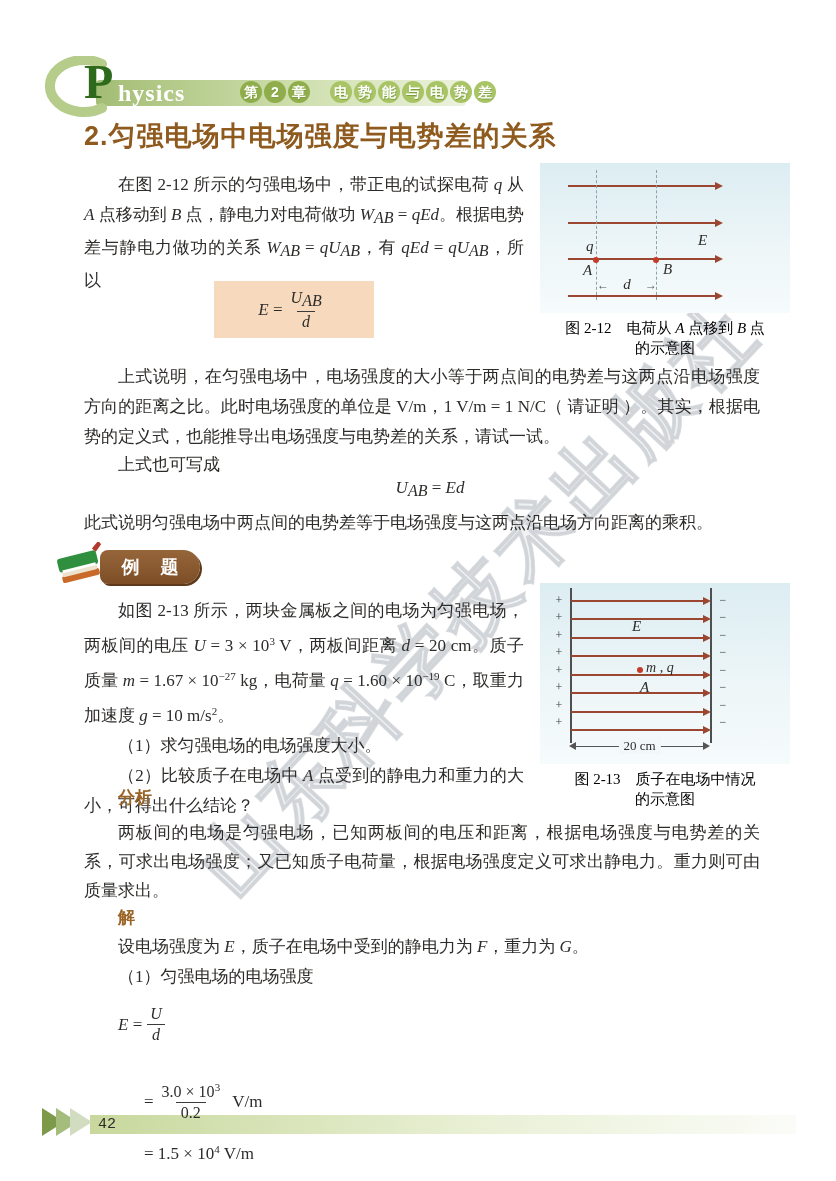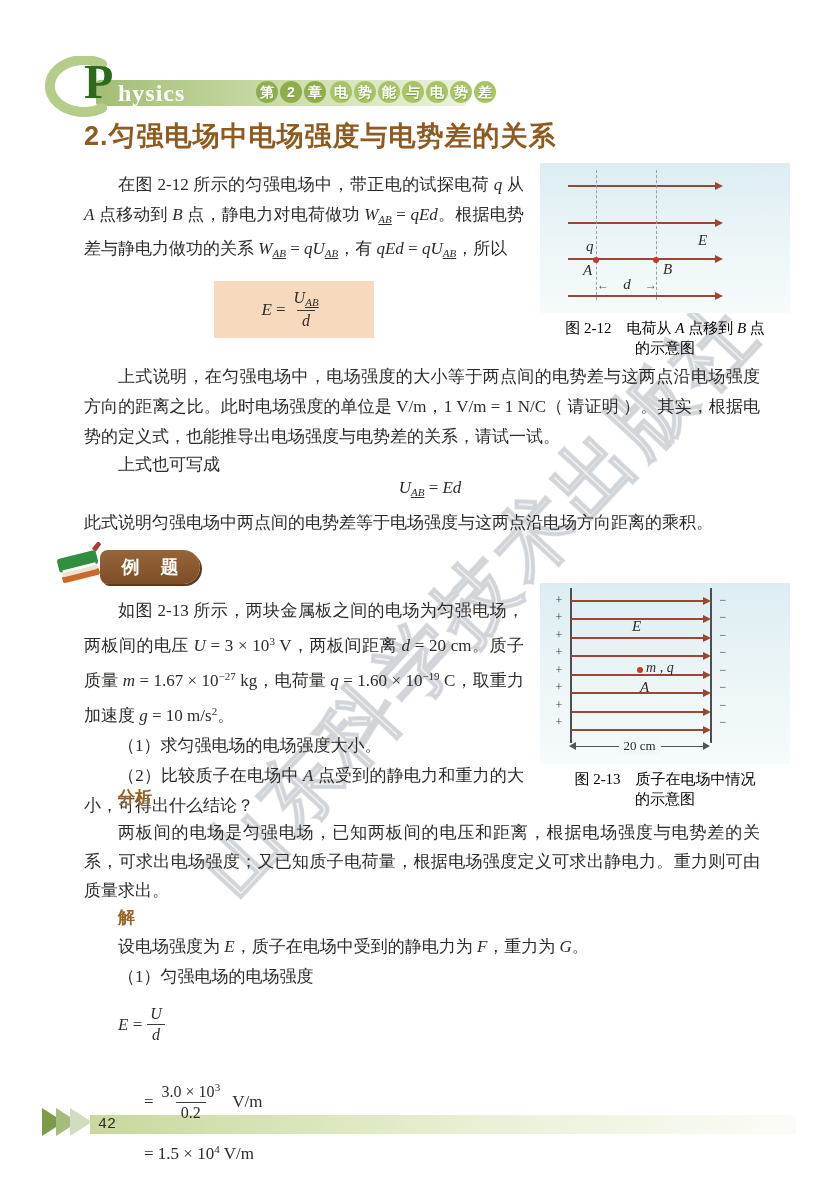--- a/index.html
+++ b/index.html
@@ -12,36 +12,36 @@
              color:rgba(145,155,165,0.14);-webkit-text-stroke:1.5px rgba(140,150,160,0.30);
              pointer-events:none;z-index:0;}
 
   
   .header-bar{position:absolute;left:96px;top:80px;width:370px;height:26px;border-radius:4px;
               background:linear-gradient(90deg,#a3bd74,#cfdfae 55%,#ecf2de);z-index:1;}
   .logo-swoosh{position:absolute;left:36px;top:56px;z-index:2;}
   .logo-p{position:absolute;left:84px;top:58px;font-size:48px;font-weight:bold;color:#2d6a1c;z-index:3;line-height:1;}
   .logo-rest{position:absolute;left:118px;top:79px;font-size:24px;font-weight:bold;color:#ffffff;
              letter-spacing:1px;z-index:3;line-height:28px;}
-  .chap-badge{position:absolute;left:256px;top:81px;z-index:3;}
+  .chap-badge{position:absolute;left:240px;top:81px;z-index:3;}
   .chap-name{position:absolute;left:330px;top:81px;z-index:3;}
   .bubble{display:inline-block;width:22px;height:22px;border-radius:50%;background:#a9c465;color:#fff;
           font-family:"Liberation Sans",sans-serif;font-weight:bold;font-size:14px;line-height:22px;
           text-align:center;margin-right:2px;text-shadow:0.5px 0.5px 0 #7fa040;}
   .chap-badge .bubble{background:#8fae4b;}
 
   
   .page-title{position:absolute;left:84px;top:118px;margin:0;font-family:"Liberation Sans",sans-serif;
               font-weight:bold;font-size:27px;color:#8e5a1e;letter-spacing:1px;z-index:2;}
 
   
   .para{position:absolute;margin:0;font-size:17px;line-height:30px;text-align:justify;z-index:2;}
   .ind{text-indent:2em;}
   .it{font-style:italic;}
-  .sb{font-style:italic;font-size:11px;vertical-align:-3px;letter-spacing:0;text-decoration:underline;}
+  .sb{font-style:italic;font-size:16px;vertical-align:-3px;letter-spacing:0;}
   .sp{font-size:11px;vertical-align:6px;}
 
   
   .fbox{position:absolute;left:214px;top:281px;width:160px;height:57px;background:#f7dabe;
         display:flex;align-items:center;justify-content:center;font-size:17px;z-index:2;}
   .frac{display:inline-flex;flex-direction:column;align-items:center;vertical-align:middle;
         line-height:1.25;font-size:16px;margin:16px 3px;}
   .fr-num{padding:0 5px;}
   .fr-den{border-top:1px solid #3a3a3a;padding:0 5px;}
 

